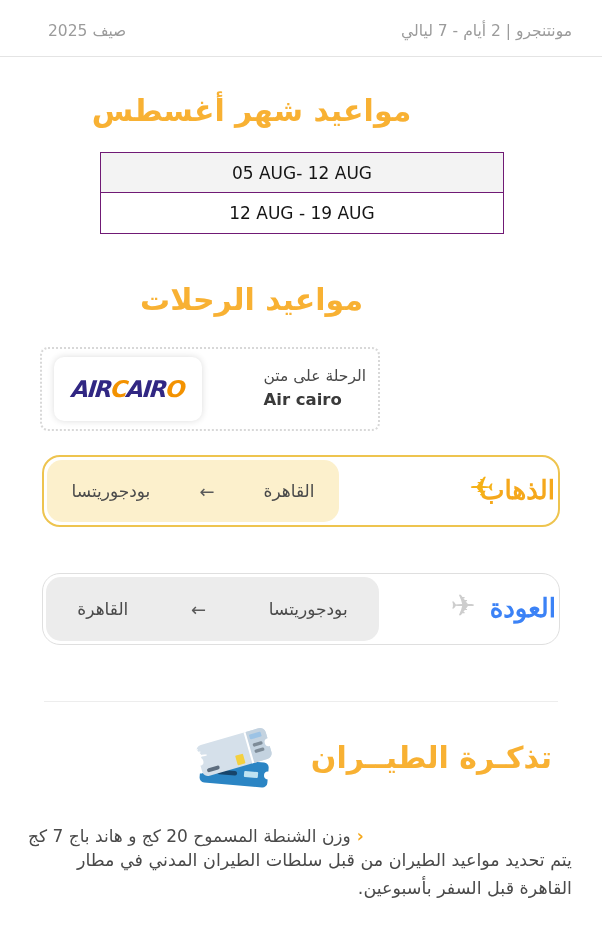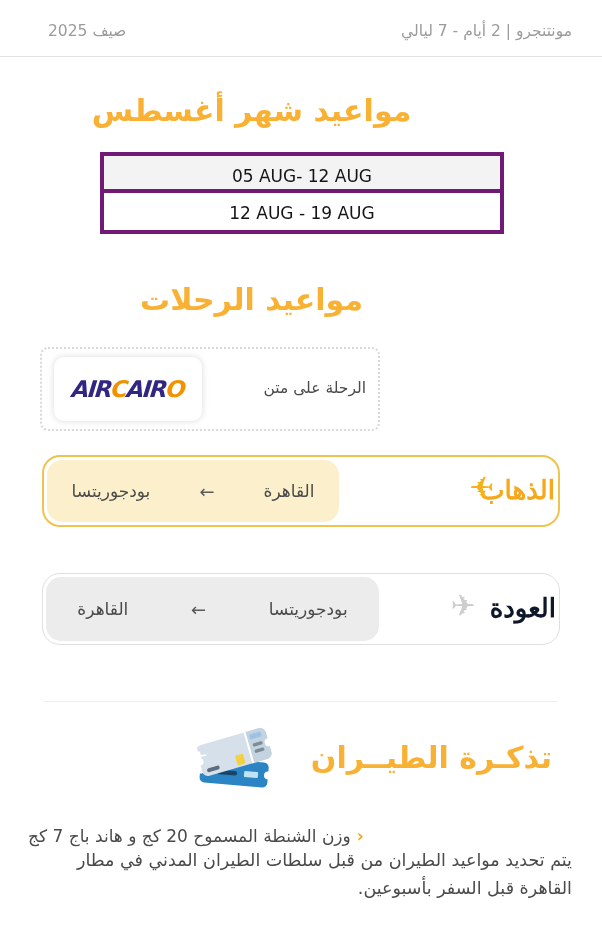--- a/index.html
+++ b/index.html
@@ -40,21 +40,21 @@
   .dates-table {
     width: 404px;
     margin: 24px 98px 0 auto;
   }
   .date-row {
     height: 41px;
     line-height: 41px;
     text-align: center;
     font-size: 17px;
     color: #151515;
-    border: 4px solid #701a75;
+    border: 1px solid #701a75;
     background: #ffffff;
     direction: ltr;
   }
   .date-row.shaded { background: #f3f3f3; }
   .date-row + .date-row { border-top: none; text-align: center; }
 
   
   .airline-box {
     width: 340px;
     height: 84px;
@@ -107,21 +107,21 @@
   .route-box.return { border: 1px solid #dfdfdf; margin-top: 46px; }
   .route-label-wrap {
     width: 185px;
     display: flex;
     align-items: center;
     line-height: 1.1;
     font-family: Liberation Serif, serif;
   }
   .route-label { font-size: 26px; font-weight: bold; }
   .route-label.dep { color: #F5A81C; }
-  .route-label.ret { color: #0f172a; }
+  .route-label.ret { color: #3b82f6; }
   .plane { font-size: 30px; line-height: 1; margin-top: -6px; }
   .plane.dep-plane { color: #F5B117; transform: scaleX(-1) translateX(-14px); }
   .plane.ret-plane { color: #cdcdcd; transform: translateX(-14px); }
   .route-pill {
     height: 100%;
     border-radius: 15px;
     display: flex;
     align-items: center;
     justify-content: space-around;
     font-size: 17px;
@@ -177,20 +177,21 @@
   <div class="dates-table">
     <div class="date-row shaded">05 AUG- 12  AUG</div>
     <div class="date-row">12 AUG - 19 AUG</div>
   </div>
 
   <h1 class="section-title title-flights">مواعيد الرحلات</h1>
 
   <div class="airline-box">
     <div class="airline-text">
       <span class="airline-caption">الرحلة على متن</span>
+      <span class="airline-name">Air cairo</span>
     </div>
     <div class="logo-card">
       <span class="logo-text"><span class="logo-purple">AIR</span><span class="logo-orange">C</span><span class="logo-purple">AIR</span><span class="logo-orange">O</span></span>
     </div>
   </div>
 
   <div class="route-box departure">
     <div class="route-label-wrap">
       <span class="route-label dep">الذهاب</span>
       <span class="plane dep-plane">✈</span>

